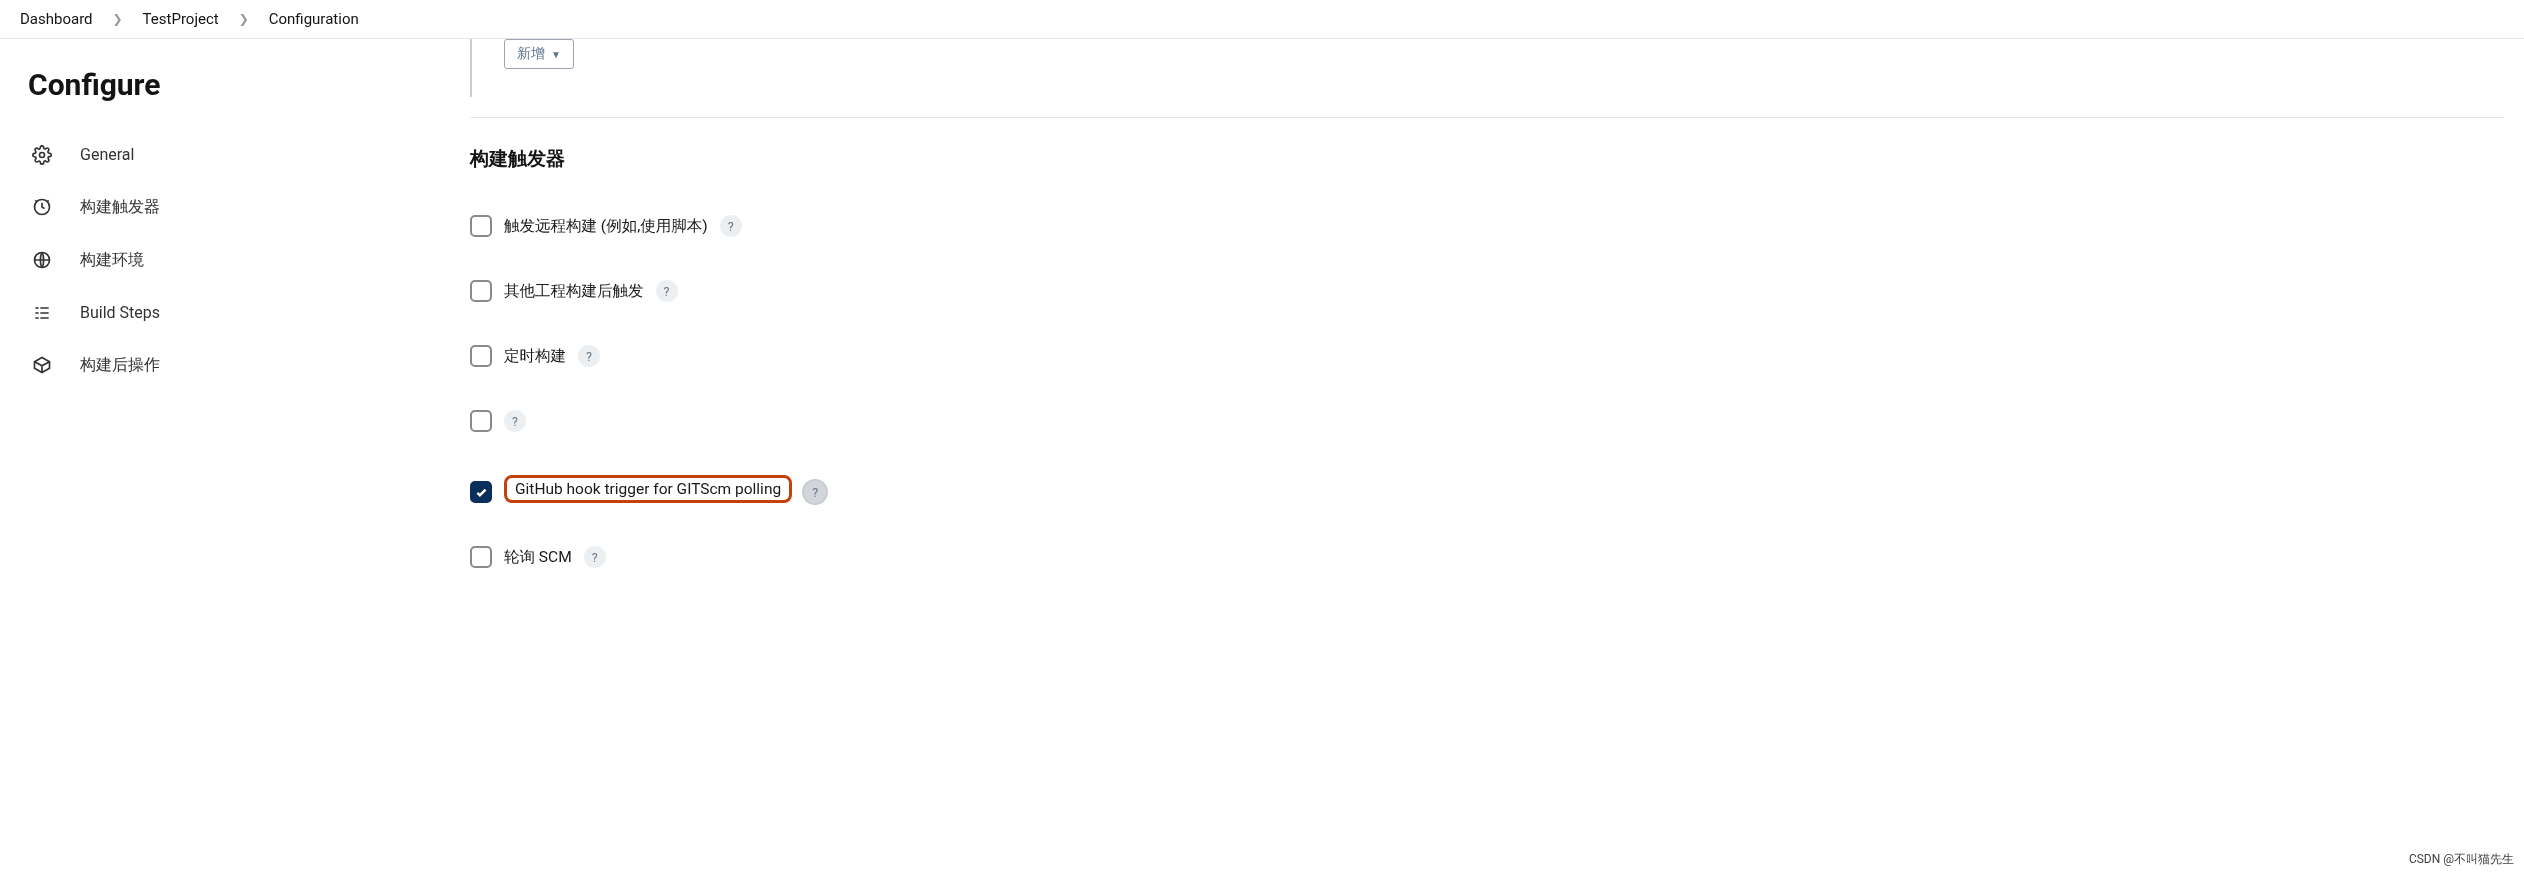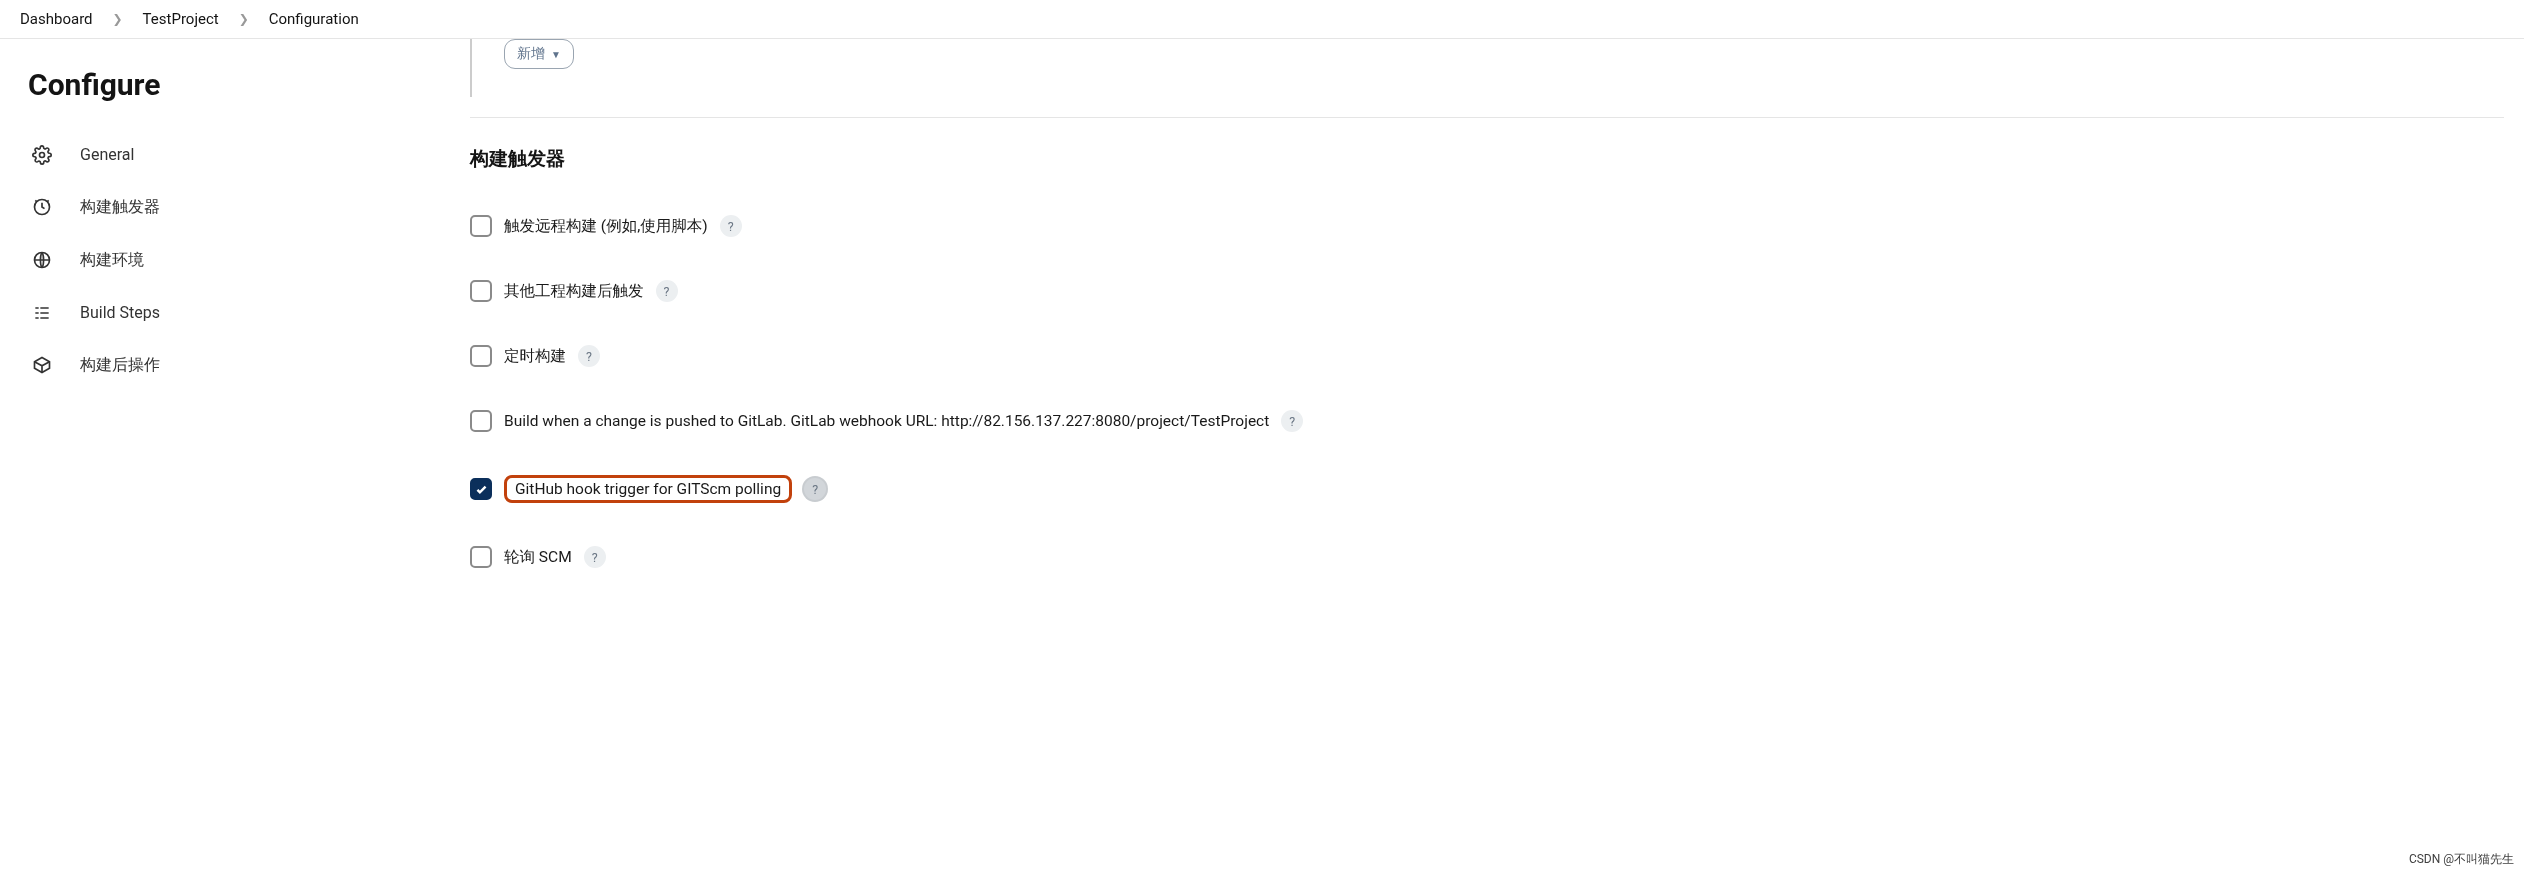--- a/index.html
+++ b/index.html
@@ -75,41 +75,41 @@
       padding-bottom: 28px;
       margin-bottom: 20px;
     }
     .add-button {
       display: inline-flex;
       align-items: center;
       gap: 6px;
       border: 1px solid #9aa5b1;
       color: #5f738c;
       padding: 5px 12px;
-      border-radius: 11px;
+      border-radius: 3px;
       font-size: 14px;
       background: #fff;
       cursor: pointer;
     }
     .add-button .caret {
       font-size: 10px;
     }
     .divider {
       border: none;
       border-top: 1px solid #e5e5e5;
       margin: 14px 0 28px 0;
     }
     .section-title {
       font-size: 19px;
       font-weight: 700;
       margin-bottom: 24px;
     }
     .option-row {
       display: flex;
-      align-items: center;
+      align-items: flex-end;
       gap: 12px;
       margin-bottom: 18px;
       font-size: 15.5px;
       color: #1a1a1a;
       margin-top: 43px;
     }
     .checkbox {
       width: 22px;
       height: 22px;
       border: 2px solid #8a8a8a;
@@ -253,21 +253,20 @@
     </div>
 
     <div class="option-row">
       <span class="checkbox"></span>
       <span>定时构建</span>
       <span class="help">?</span>
     </div>
 
     <div class="option-row">
       <span class="checkbox"></span>
-      <span>Build when a change is pushed to GitLab. GitLab webhook URL: http://82.156.137.227:8080/project/TestProject</span>
       <span class="help">?</span>
     </div>
 
     <div class="option-row">
       <span class="checkbox checked">
         <svg viewBox="0 0 16 16">
             <path d="M3 8.5l3 3 7-7"></path>
           </svg>
       </span>
       <span class="highlight-box">

